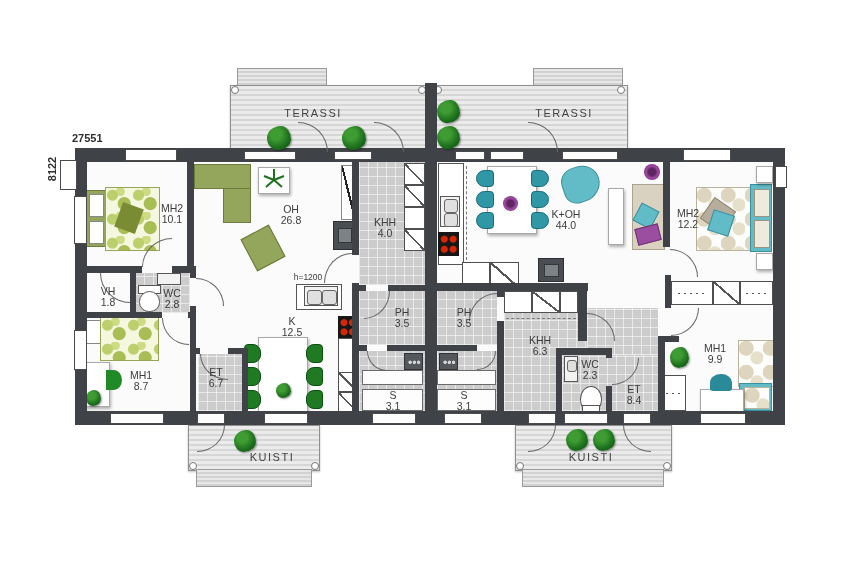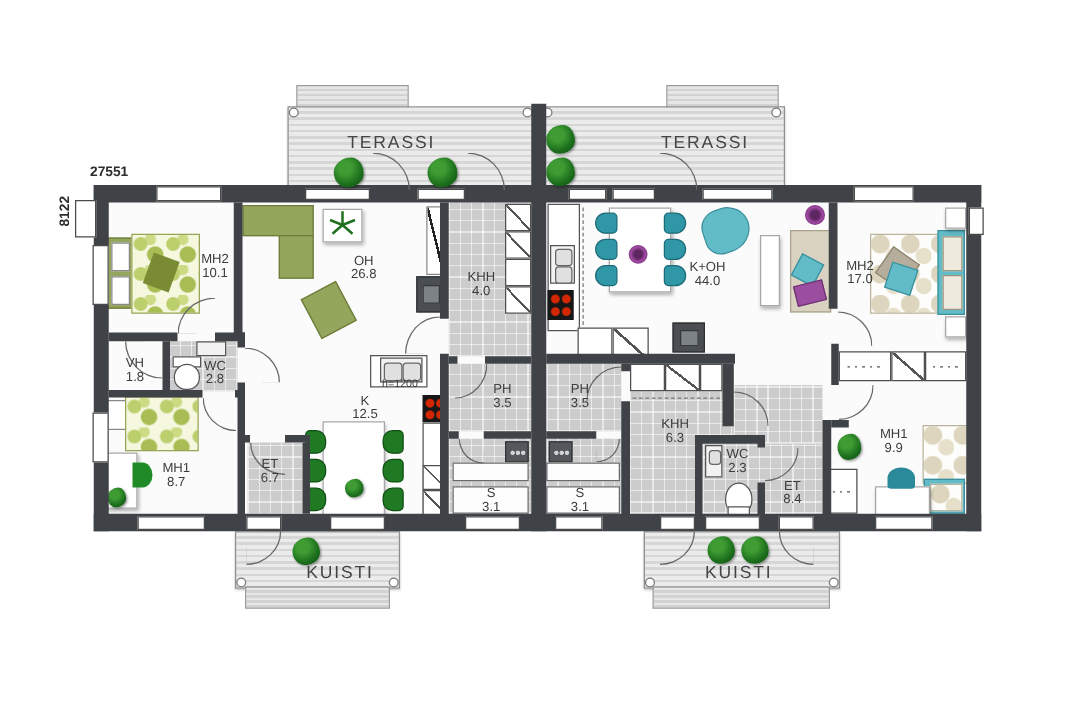--- a/index.html
+++ b/index.html
@@ -12,21 +12,21 @@
                      repeating-linear-gradient(90deg,rgba(255,255,255,.55) 0 1px,transparent 1px 9px);}
   .deck{position:absolute;background:repeating-linear-gradient(180deg,#ebebeb 0 3px,#d6d6d6 3px 5px);
     border:1px solid #8f8f8f;box-shadow:0 1px 2px rgba(0,0,0,.25);}
   .step{position:absolute;background:repeating-linear-gradient(180deg,#e7e7e7 0 2px,#d2d2d2 2px 4px);
     border:1px solid #9a9a9a;}
   .post{position:absolute;width:6px;height:6px;background:#fff;border:1px solid #777;border-radius:50%;}
   .win{position:absolute;background:#fff;border:1px solid #4a4a4a;box-sizing:border-box;}
   .lab{position:absolute;transform:translate(-50%,-50%);text-align:center;font-size:10.5px;line-height:1.08;
     color:#3c3c3c;white-space:nowrap;}
   .lab span{display:block;}
-  .big{font-size:14px;letter-spacing:1.5px;color:#444;}
+  .big{font-size:11px;letter-spacing:1.5px;color:#444;}
   .dim{position:absolute;font-size:11px;font-weight:bold;color:#2d2d2d;}
   .arc{position:absolute;box-sizing:border-box;}
   .arc.tl{border-left:1px solid #666;border-top:1px solid #666;border-top-left-radius:100%;}
   .arc.tr{border-right:1px solid #666;border-top:1px solid #666;border-top-right-radius:100%;}
   .arc.bl{border-left:1px solid #666;border-bottom:1px solid #666;border-bottom-left-radius:100%;}
   .arc.br{border-right:1px solid #666;border-bottom:1px solid #666;border-bottom-right-radius:100%;}
   .cab{position:absolute;background:#fff;border:1px solid #4f4f4f;box-sizing:border-box;}
   .cab.diag{background-image:linear-gradient(to top right,transparent 47%,#555 47%,#555 53%,transparent 53%);}
   .cab.dots{background-image:repeating-linear-gradient(90deg,#555 0 2px,transparent 2px 6px);
     background-size:70% 1px;background-position:center;background-repeat:no-repeat;}
@@ -140,21 +140,21 @@
 
   <div class="abs" style="left:296px;top:284px;width:44px;height:24px;background:#fff;border:1px solid #555;"></div>
   <div class="sink" style="left:304px;top:286px;width:34px;height:20px;">
       <i style="left:2px;top:3px;width:13px;height:13px;"></i>
       <i style="left:17px;top:3px;width:13px;height:13px;"></i>
     </div>
   <div class="stove" style="left:338px;top:316px;width:20px;height:22px;"></div>
   <div class="abs" style="left:338px;top:338px;width:20px;height:75px;background:#fff;border:1px solid #555;box-sizing:border-box;"></div>
   <div class="cab diag" style="left:338px;top:372px;width:20px;height:20px;"></div>
   <div class="cab diag" style="left:338px;top:392px;width:20px;height:21px;"></div>
-  <div class="lab" style="left:320px;top:278px;font-size:8.5px;margin-top:29px;">h=1200</div>
+  <div class="lab" style="left:308px;top:278px;font-size:8.5px;">h=1200</div>
 
   <div class="abs white-f" style="left:258px;top:337px;width:50px;height:76px;"></div>
   <div class="chair-g" style="left:244px;top:344px;"></div>
   <div class="chair-g" style="left:244px;top:367px;"></div>
   <div class="chair-g" style="left:244px;top:390px;"></div>
   <div class="chair-g" style="left:306px;top:344px;border-radius:8px 4px 4px 8px;"></div>
   <div class="chair-g" style="left:306px;top:367px;border-radius:8px 4px 4px 8px;"></div>
   <div class="chair-g" style="left:306px;top:390px;border-radius:8px 4px 4px 8px;"></div>
   <div class="plant" style="left:276px;top:383px;width:15px;height:15px;"></div>
 
@@ -371,21 +371,21 @@
     <span>S</span>
       <span>3.1</span>
     </div>
 
   <div class="lab" style="left:566px;top:220px;">
     <span>K+OH</span>
       <span>44.0</span>
     </div>
   <div class="lab" style="left:688px;top:219px;">
     <span>MH2</span>
-      <span>17.0</span>
+      <span>12.2</span>
     </div>
   <div class="lab" style="left:464px;top:318px;">
     <span>PH</span>
       <span>3.5</span>
     </div>
   <div class="lab" style="left:464px;top:401px;">
     <span>S</span>
       <span>3.1</span>
     </div>
   <div class="lab" style="left:540px;top:346px;">

